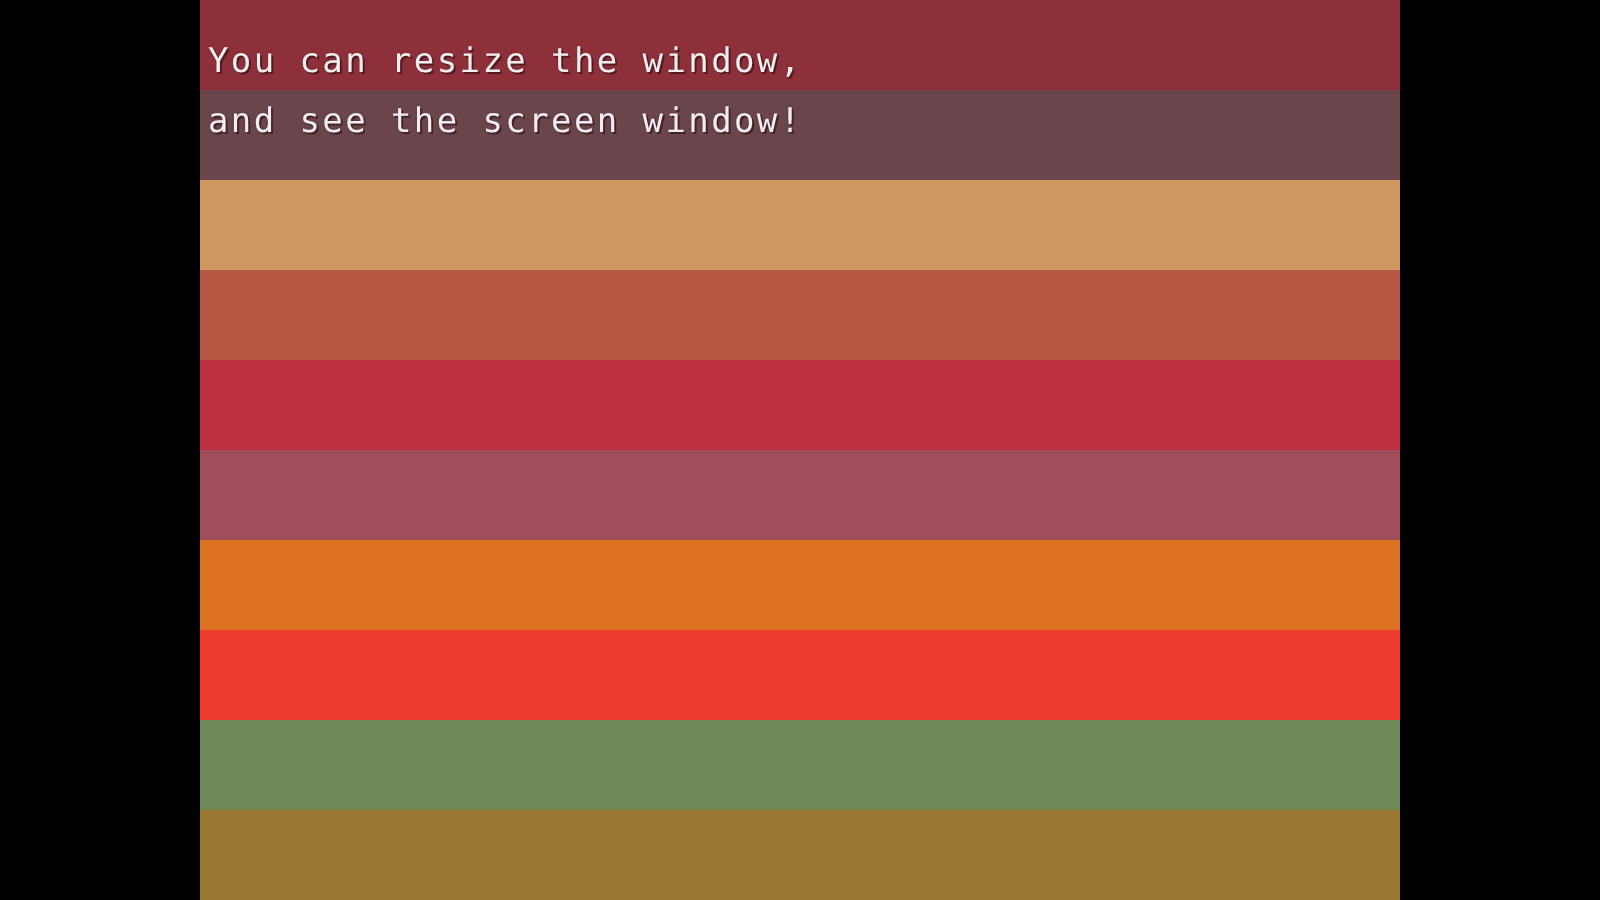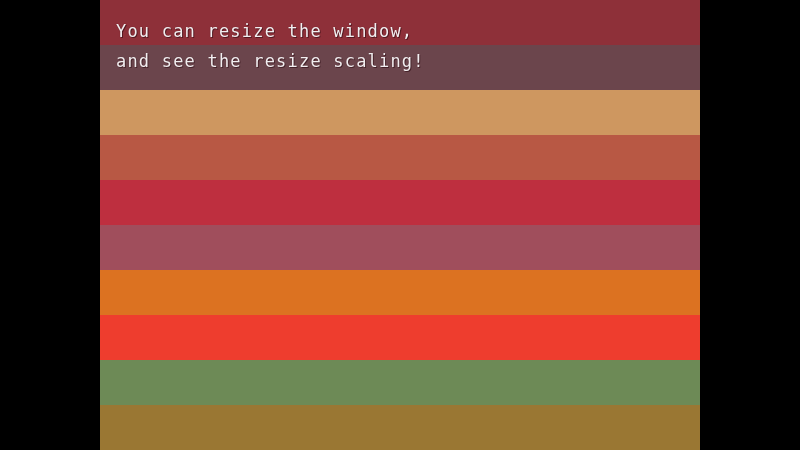--- a/index.html
+++ b/index.html
@@ -53,21 +53,21 @@
   }
   .band {
     width: 100%;
     flex: 1 1 0;
     min-height: 0;
   }
 
   
   #text-overlay {
     position: absolute;
-    left: 16px;
+    left: 4px;
     top: 16px;
     z-index: 3;
     pointer-events: none;
   }
   .text-line {
     display: block;
     font-family: "DejaVu Sans Mono", "Liberation Mono", monospace;
     font-size: 17px;
     line-height: 30px;
     letter-spacing: 1.2px;
@@ -95,21 +95,21 @@
         <div class="band" style="background: rgb(190, 47, 63);"></div>
         <div class="band" style="background: rgb(160, 78, 92);"></div>
         <div class="band" style="background: rgb(220, 114, 33);"></div>
         <div class="band" style="background: rgb(238, 61, 46);"></div>
         <div class="band" style="background: rgb(109, 138, 86);"></div>
         <div class="band" style="background: rgb(154, 119, 51);"></div>
       </div>
 
     <div id="text-overlay">
       <span class="text-line" style="color: rgb(242, 238, 240);">You can resize the window,</span>
-      <span class="text-line" style="color: rgb(242, 238, 240);">and see the resize scaling!</span>
+      <span class="text-line" style="color: rgb(242, 238, 240);">and see the screen window!</span>
     </div>
 
   </div>
 
   <div class="pillar left" style="background: rgb(0, 0, 0); height: 450px; width: 100px;"></div>
   <div class="pillar right" style="background: rgb(0, 0, 0); height: 450px; left: 700px; width: 100px;"></div>
 
 </div>
 
 </body></html>

